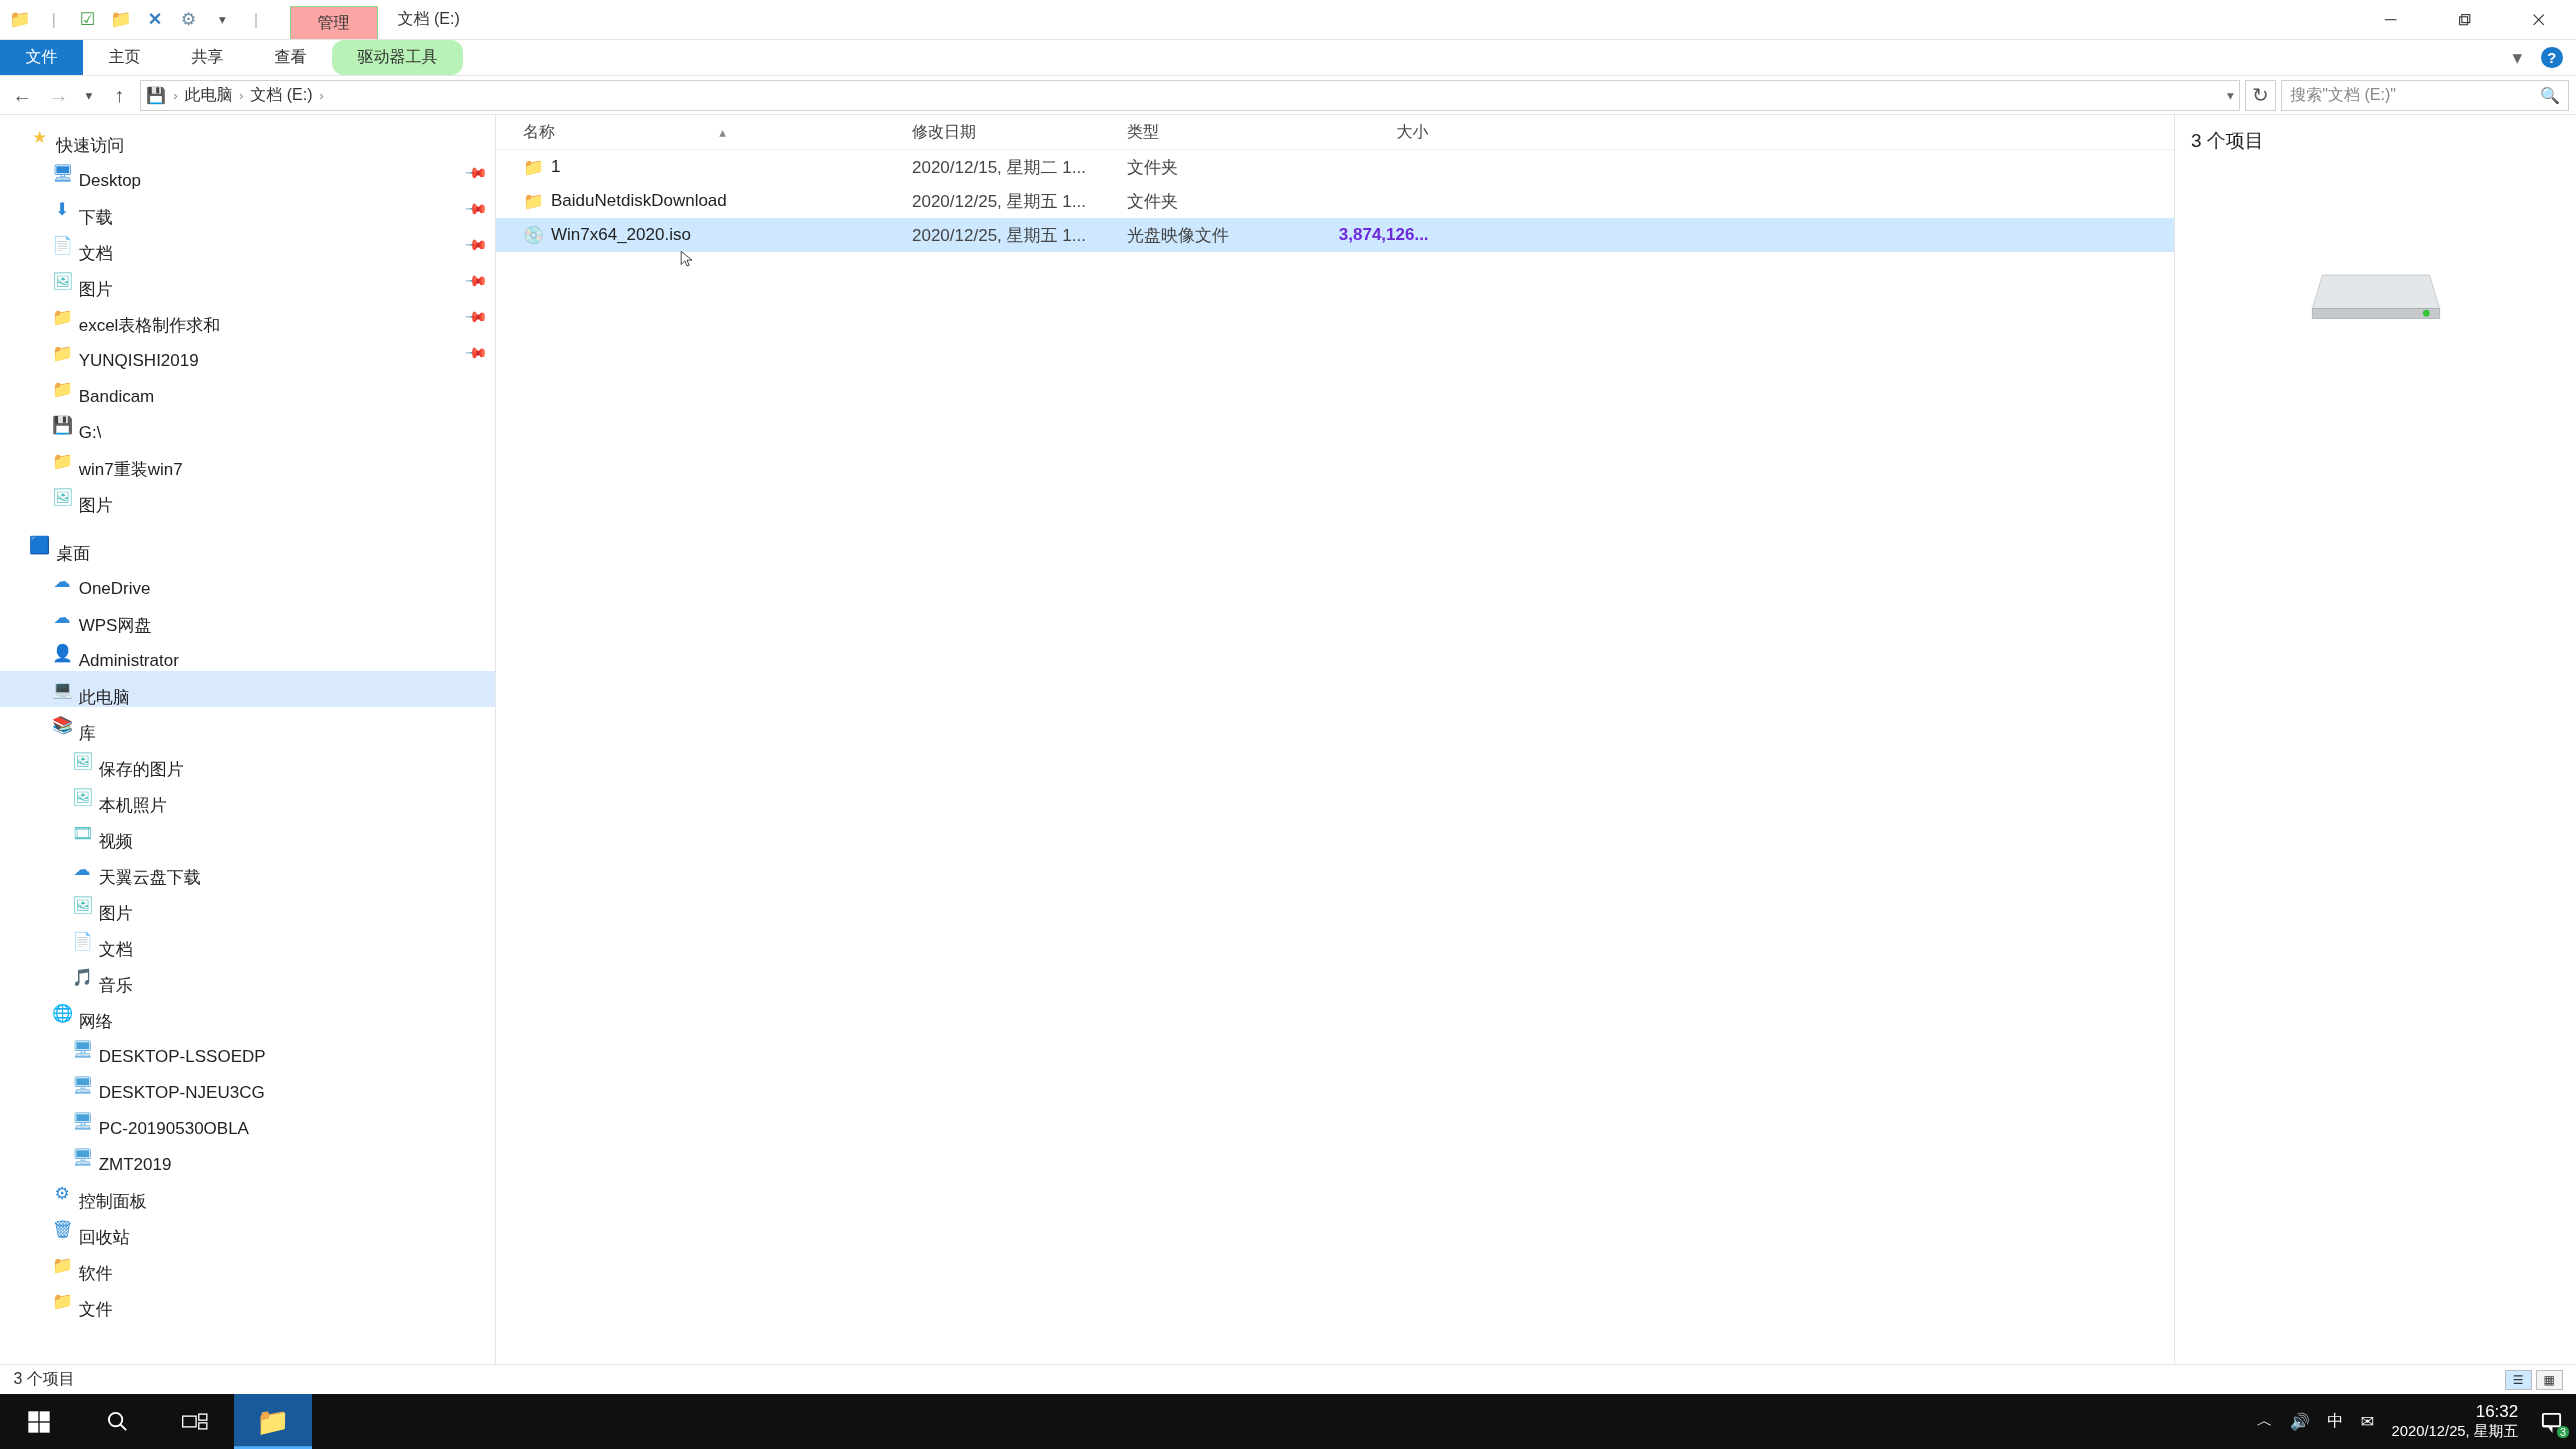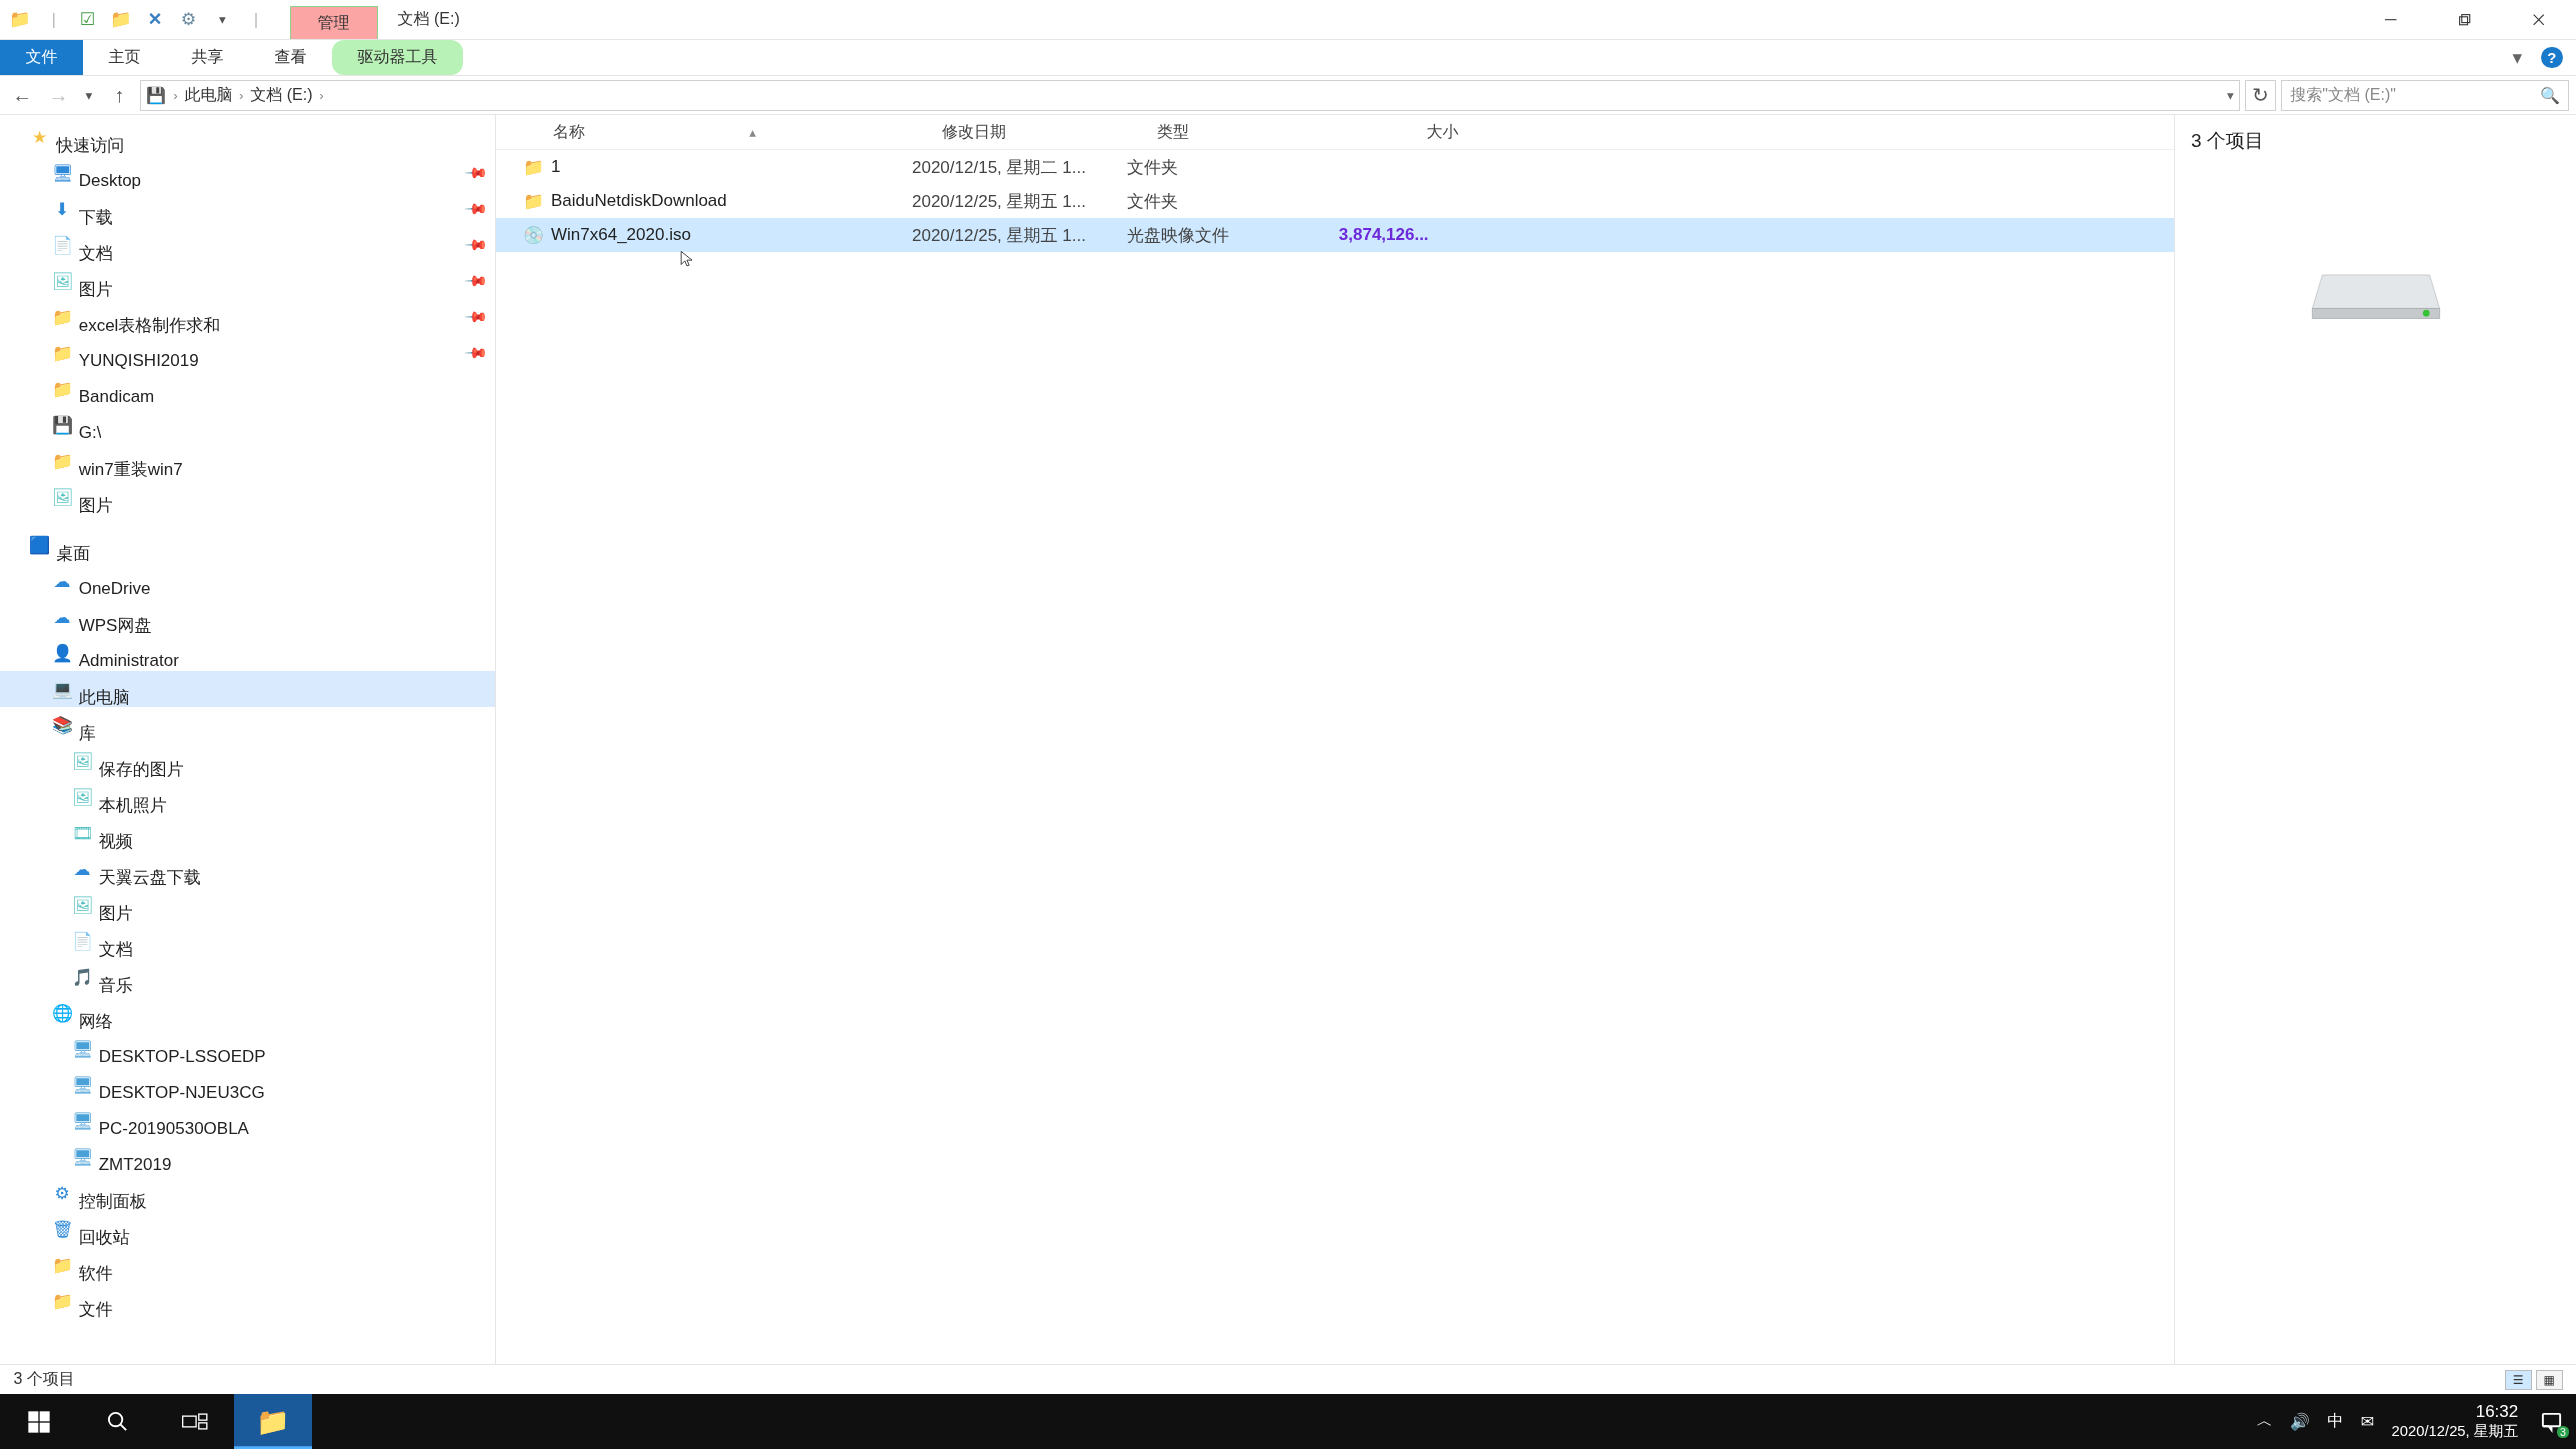--- a/index.html
+++ b/index.html
@@ -39,21 +39,21 @@
 .sidebar { width:496px; background:#fff; overflow:auto; border-right:0.7px solid #e5e5e5; padding-top:4px;}
 .sidebar .item { height:36px; display:flex; align-items:center; font-size:17px; color:#222; padding-right:9.4px;}
 .sidebar .item.selected { background:#d9eaff;}
 .sidebar .item .icon { width:20px; margin-right:6.7px; text-align:center;}
 .sidebar .item .pin { margin-left:auto; color:#888; font-size:14.8px; transform:rotate(45deg);}
 .sidebar .item .label { white-space:nowrap; overflow:hidden; text-overflow:ellipsis;margin-top:16px; }
 
 .content { flex:1; min-width:0; display:flex;}
 .file-list { flex:1; min-width:0; display:flex; flex-direction:column;}
 .file-list .cols { height:35px; display:flex; align-items:center; border-bottom:0.7px solid #efefef; font-size:16px; color:#444; padding-left:27px;}
-.file-list .cols .col-name { width:389px;margin-left:30px;}
+.file-list .cols .col-name { width:389px;}
 .file-list .cols .col-date { width:215px;}
 .file-list .cols .col-type { width:181px;}
 .file-list .cols .col-size { width:134px; text-align:right; padding-right:13.4px;}
 .file-list .cols .sort-ind { width:13.4px; text-align:center; color:#888; font-size:13.4px;}
 .file-list .row { height:34px; display:flex; align-items:center; font-size:17px; color:#222; padding-left:27px;}
 .file-list .row.selected { background:#cde8ff;}
 .file-list .row .icon { width:20px; margin-right:8px;}
 .file-list .row .c-name { width:361px; white-space:nowrap; overflow:hidden; text-overflow:ellipsis;}
 .file-list .row .c-date { width:215px; color:#444; white-space:nowrap; overflow:hidden; text-overflow:ellipsis;}
 .file-list .row .c-type { width:181px; color:#444;}

